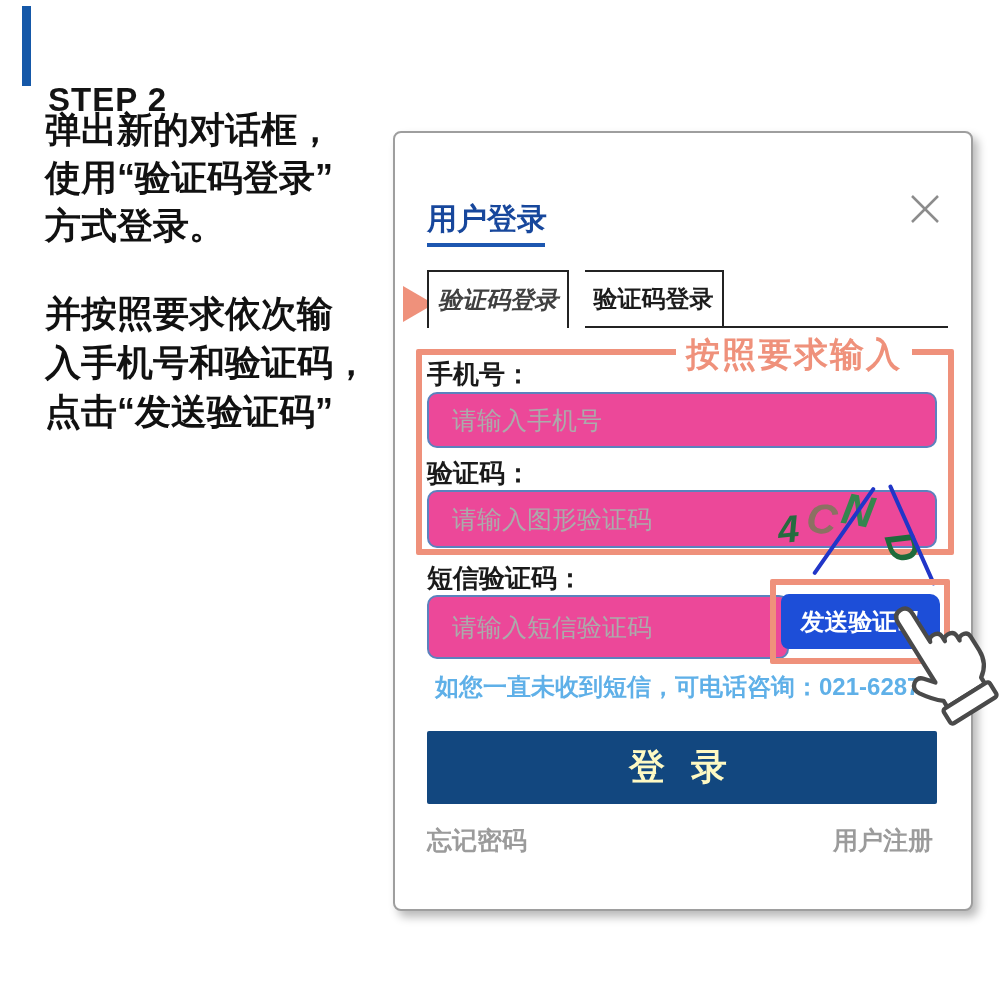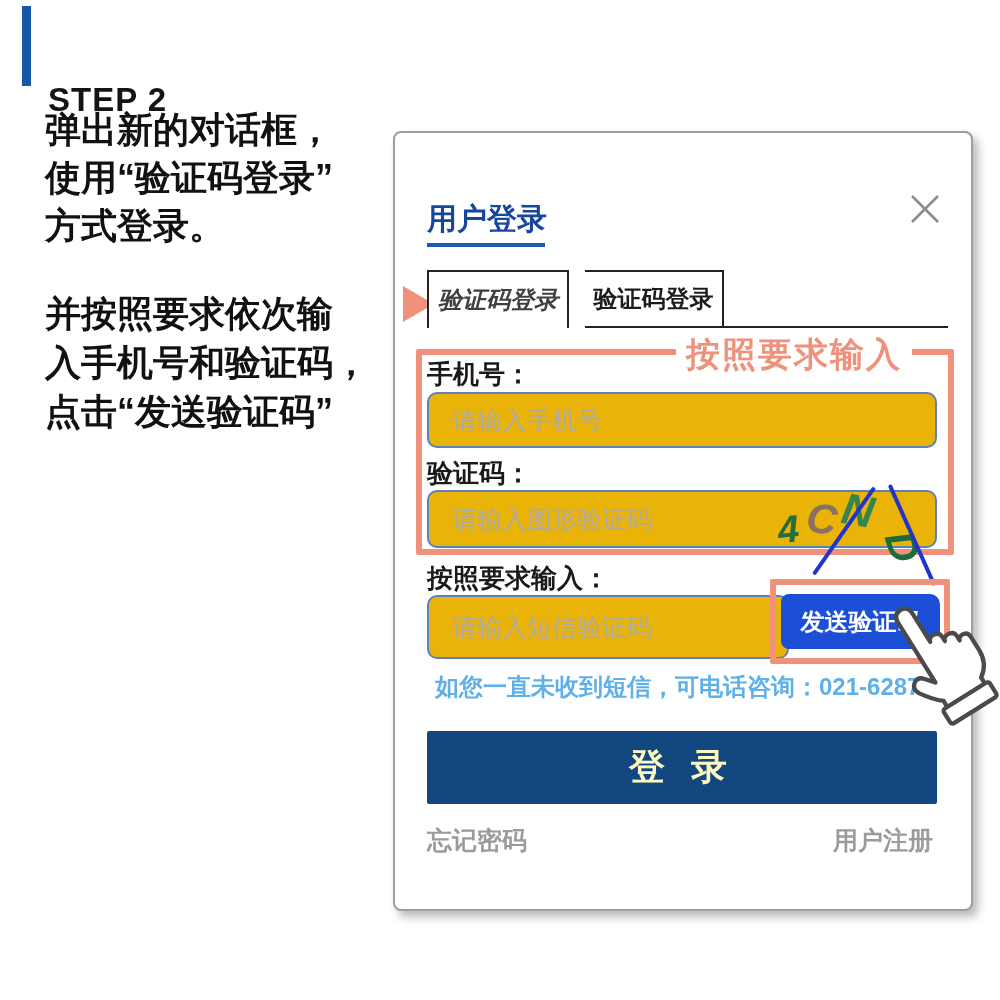--- a/index.html
+++ b/index.html
@@ -30,21 +30,21 @@
 
   
   .anno-box-1 { position:absolute; left:21px; top:216px; width:538px; height:206px; border:6px solid #EF917B; border-radius:2px; }
   .anno-label { position:absolute; right:36px; top:-23px; background:#fff; padding:0 10px; font-size:34px; font-weight:700;
                 letter-spacing:2px; color:#EF917B; line-height:44px; white-space:nowrap; }
   .anno-box-2 { position:absolute; left:375px; top:446px; width:180px; height:85px; border:6px solid #EF917B; border-radius:2px; }
 
   
   .field-label { position:absolute; left:32px; font-size:26px; font-weight:700; color:#1a1a1a; }
   .text-input { position:absolute; left:32px; width:510px; height:56px; border:2px solid #5B82BE; border-radius:10px;
-                font-size:25px; padding:0 23px; color:#333; background:#eab308; outline:none;
+                font-size:25px; padding:0 23px; color:#333; background:#ec4899; outline:none;
                 font-family:"Liberation Sans","DejaVu Sans",sans-serif; }
   .text-input::placeholder { color:#ABABAB; opacity:1; }
   .input-phone { top:259px; }
   .input-captcha { top:357px; height:58px; }
   .input-sms { top:462px; width:362px; height:64px; }
 
   .send-btn { position:absolute; left:386px; top:461px; width:159px; height:55px; background:#1d4ed8; color:#fff;
               font-size:24px; font-weight:700; border:none; border-radius:8px 10px 10px 8px; cursor:pointer;
               font-family:"Liberation Sans","DejaVu Sans",sans-serif; }
 
@@ -116,21 +116,21 @@
 
     <div class="captcha-img">
       <span class="captcha-char cap-0">4</span>
       <span class="captcha-char cap-1">C</span>
       <span class="captcha-char cap-2">N</span>
       <span class="captcha-char cap-3">D</span>
       <div class="cap-line cap-line-1"></div>
       <div class="cap-line cap-line-2"></div>
     </div>
 
-    <div class="field-label" style="top:428px;">按照要求输入：</div>
+    <div class="field-label" style="top:428px;">短信验证码：</div>
     <input class="text-input input-sms" placeholder="请输入短信验证码" style="">
     <button class="send-btn">发送验证码</button>
     <div class="anno-box-2"></div>
 
     <div class="helper-text">如您一直未收到短信，可电话咨询：021-628706</div>
 
     <button class="login-btn">登 录</button>
 
     <a class="footer-link link-forgot">忘记密码</a>
     <a class="footer-link link-register">用户注册</a>

